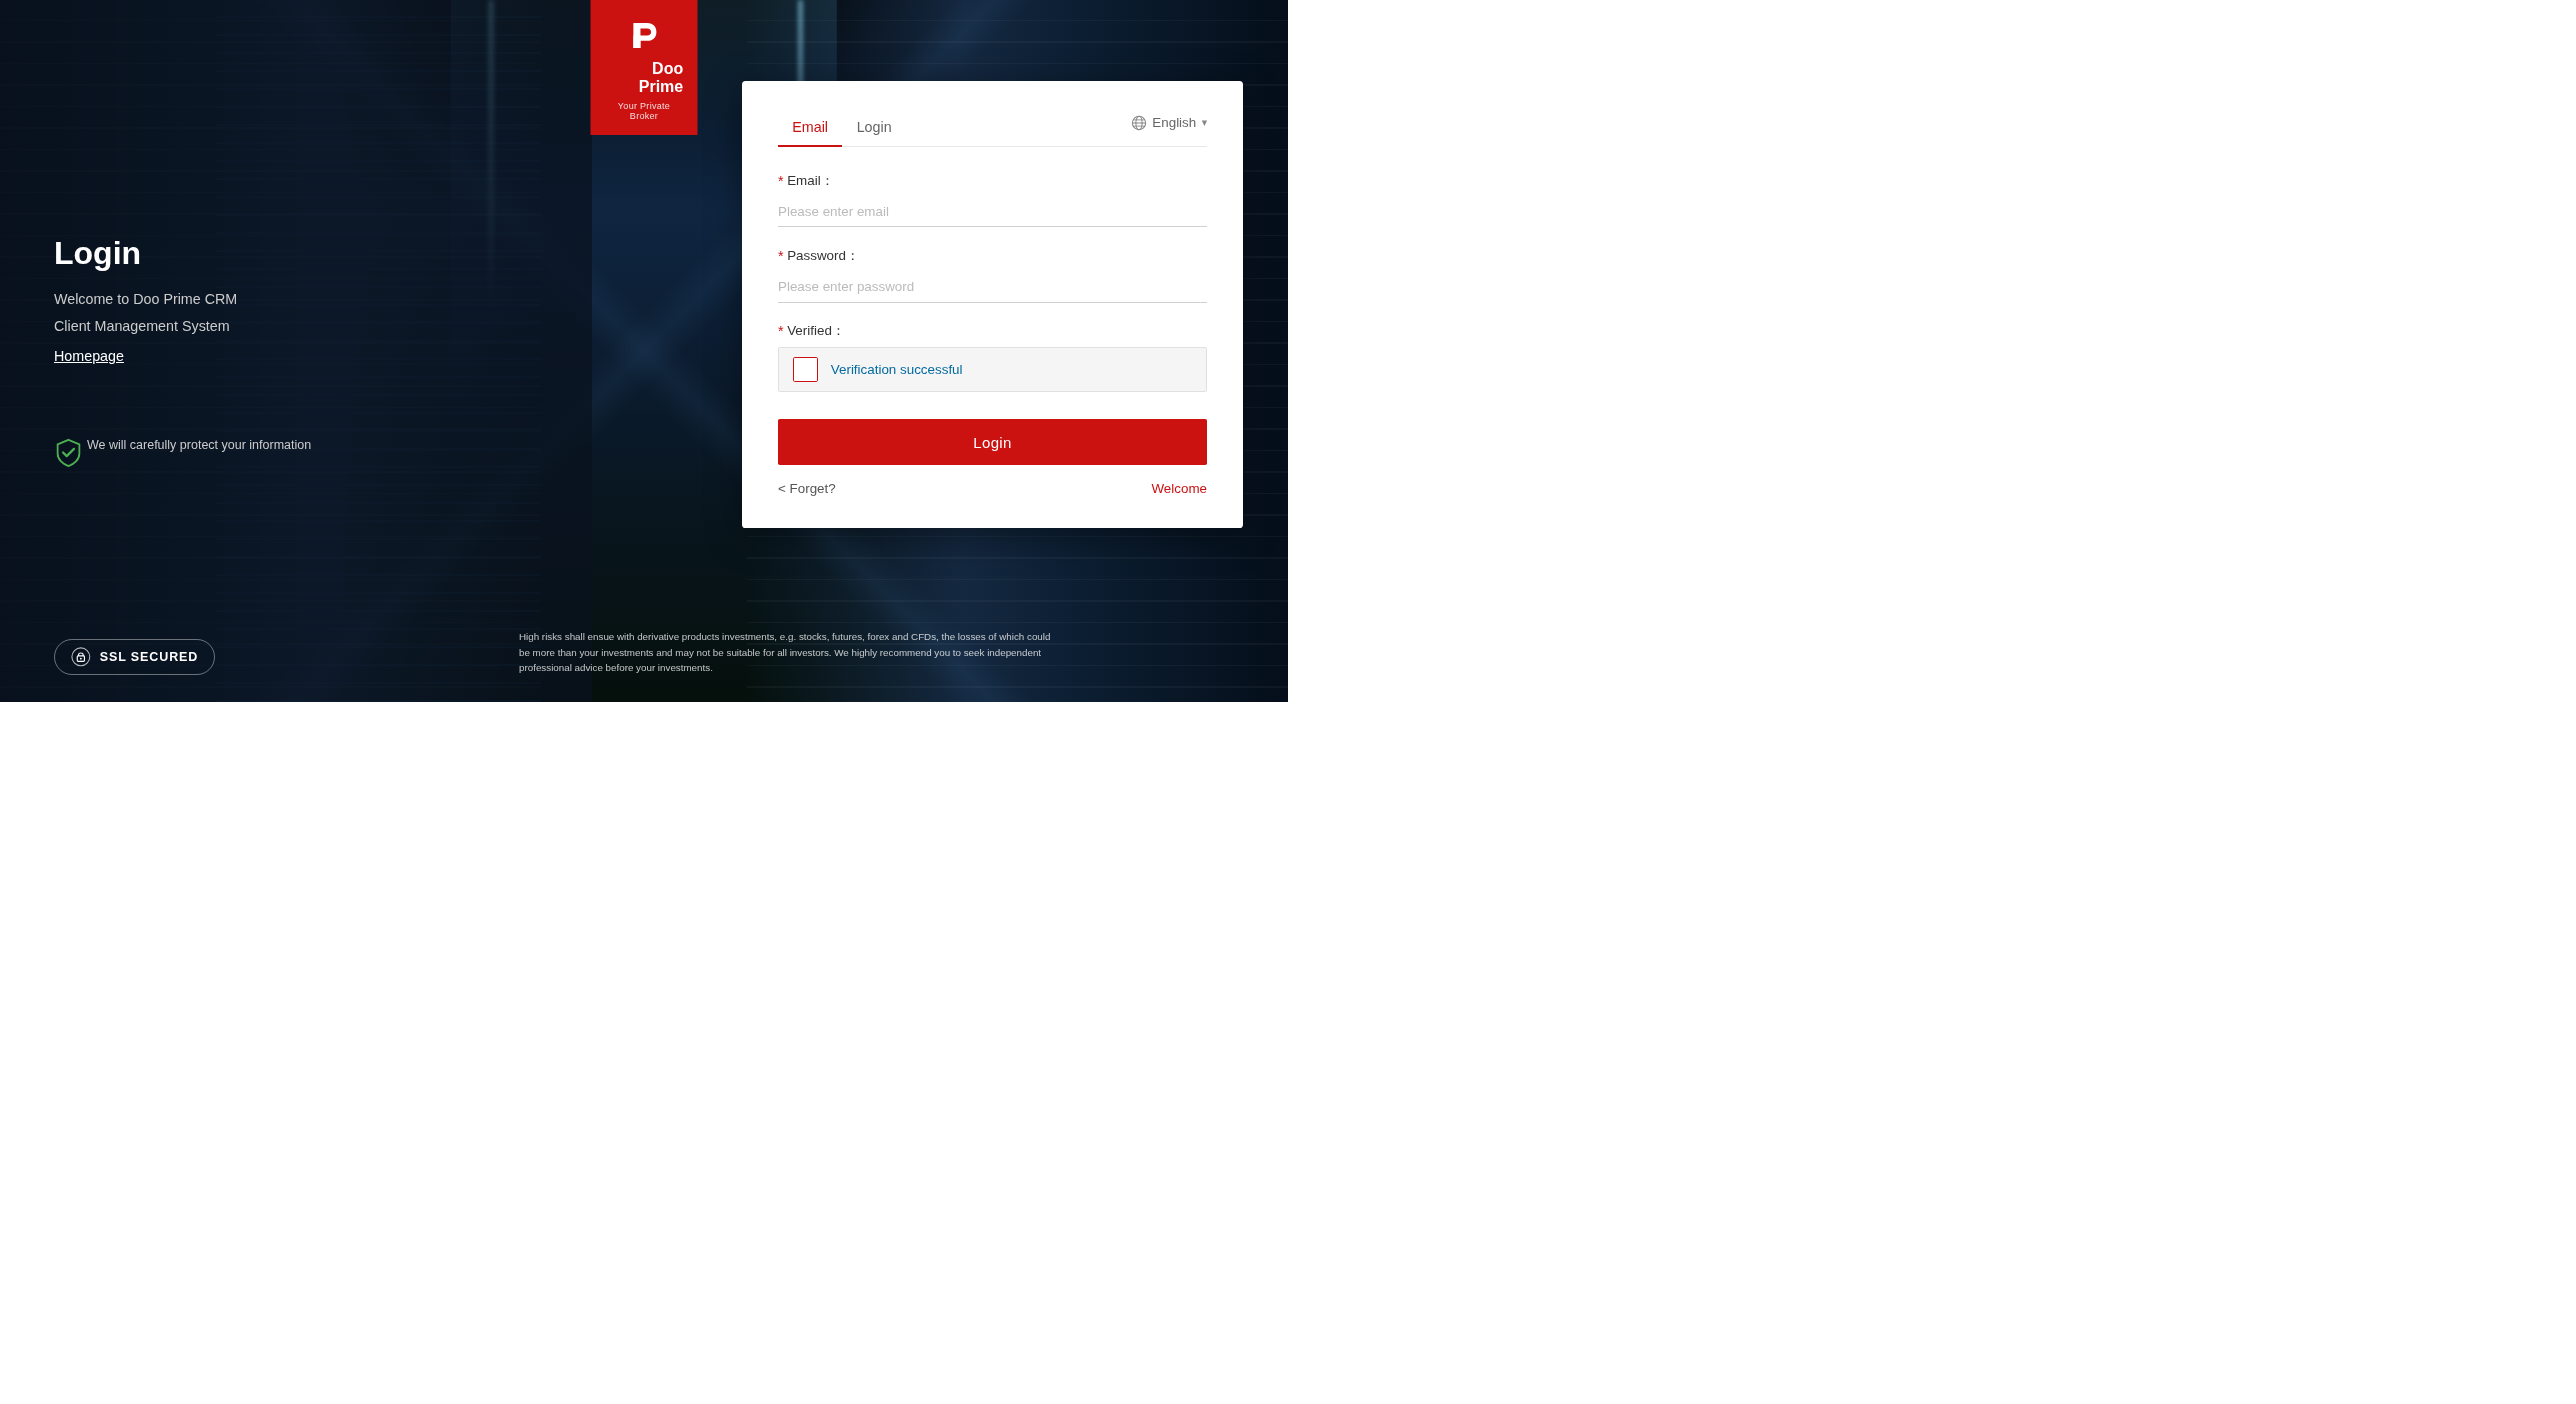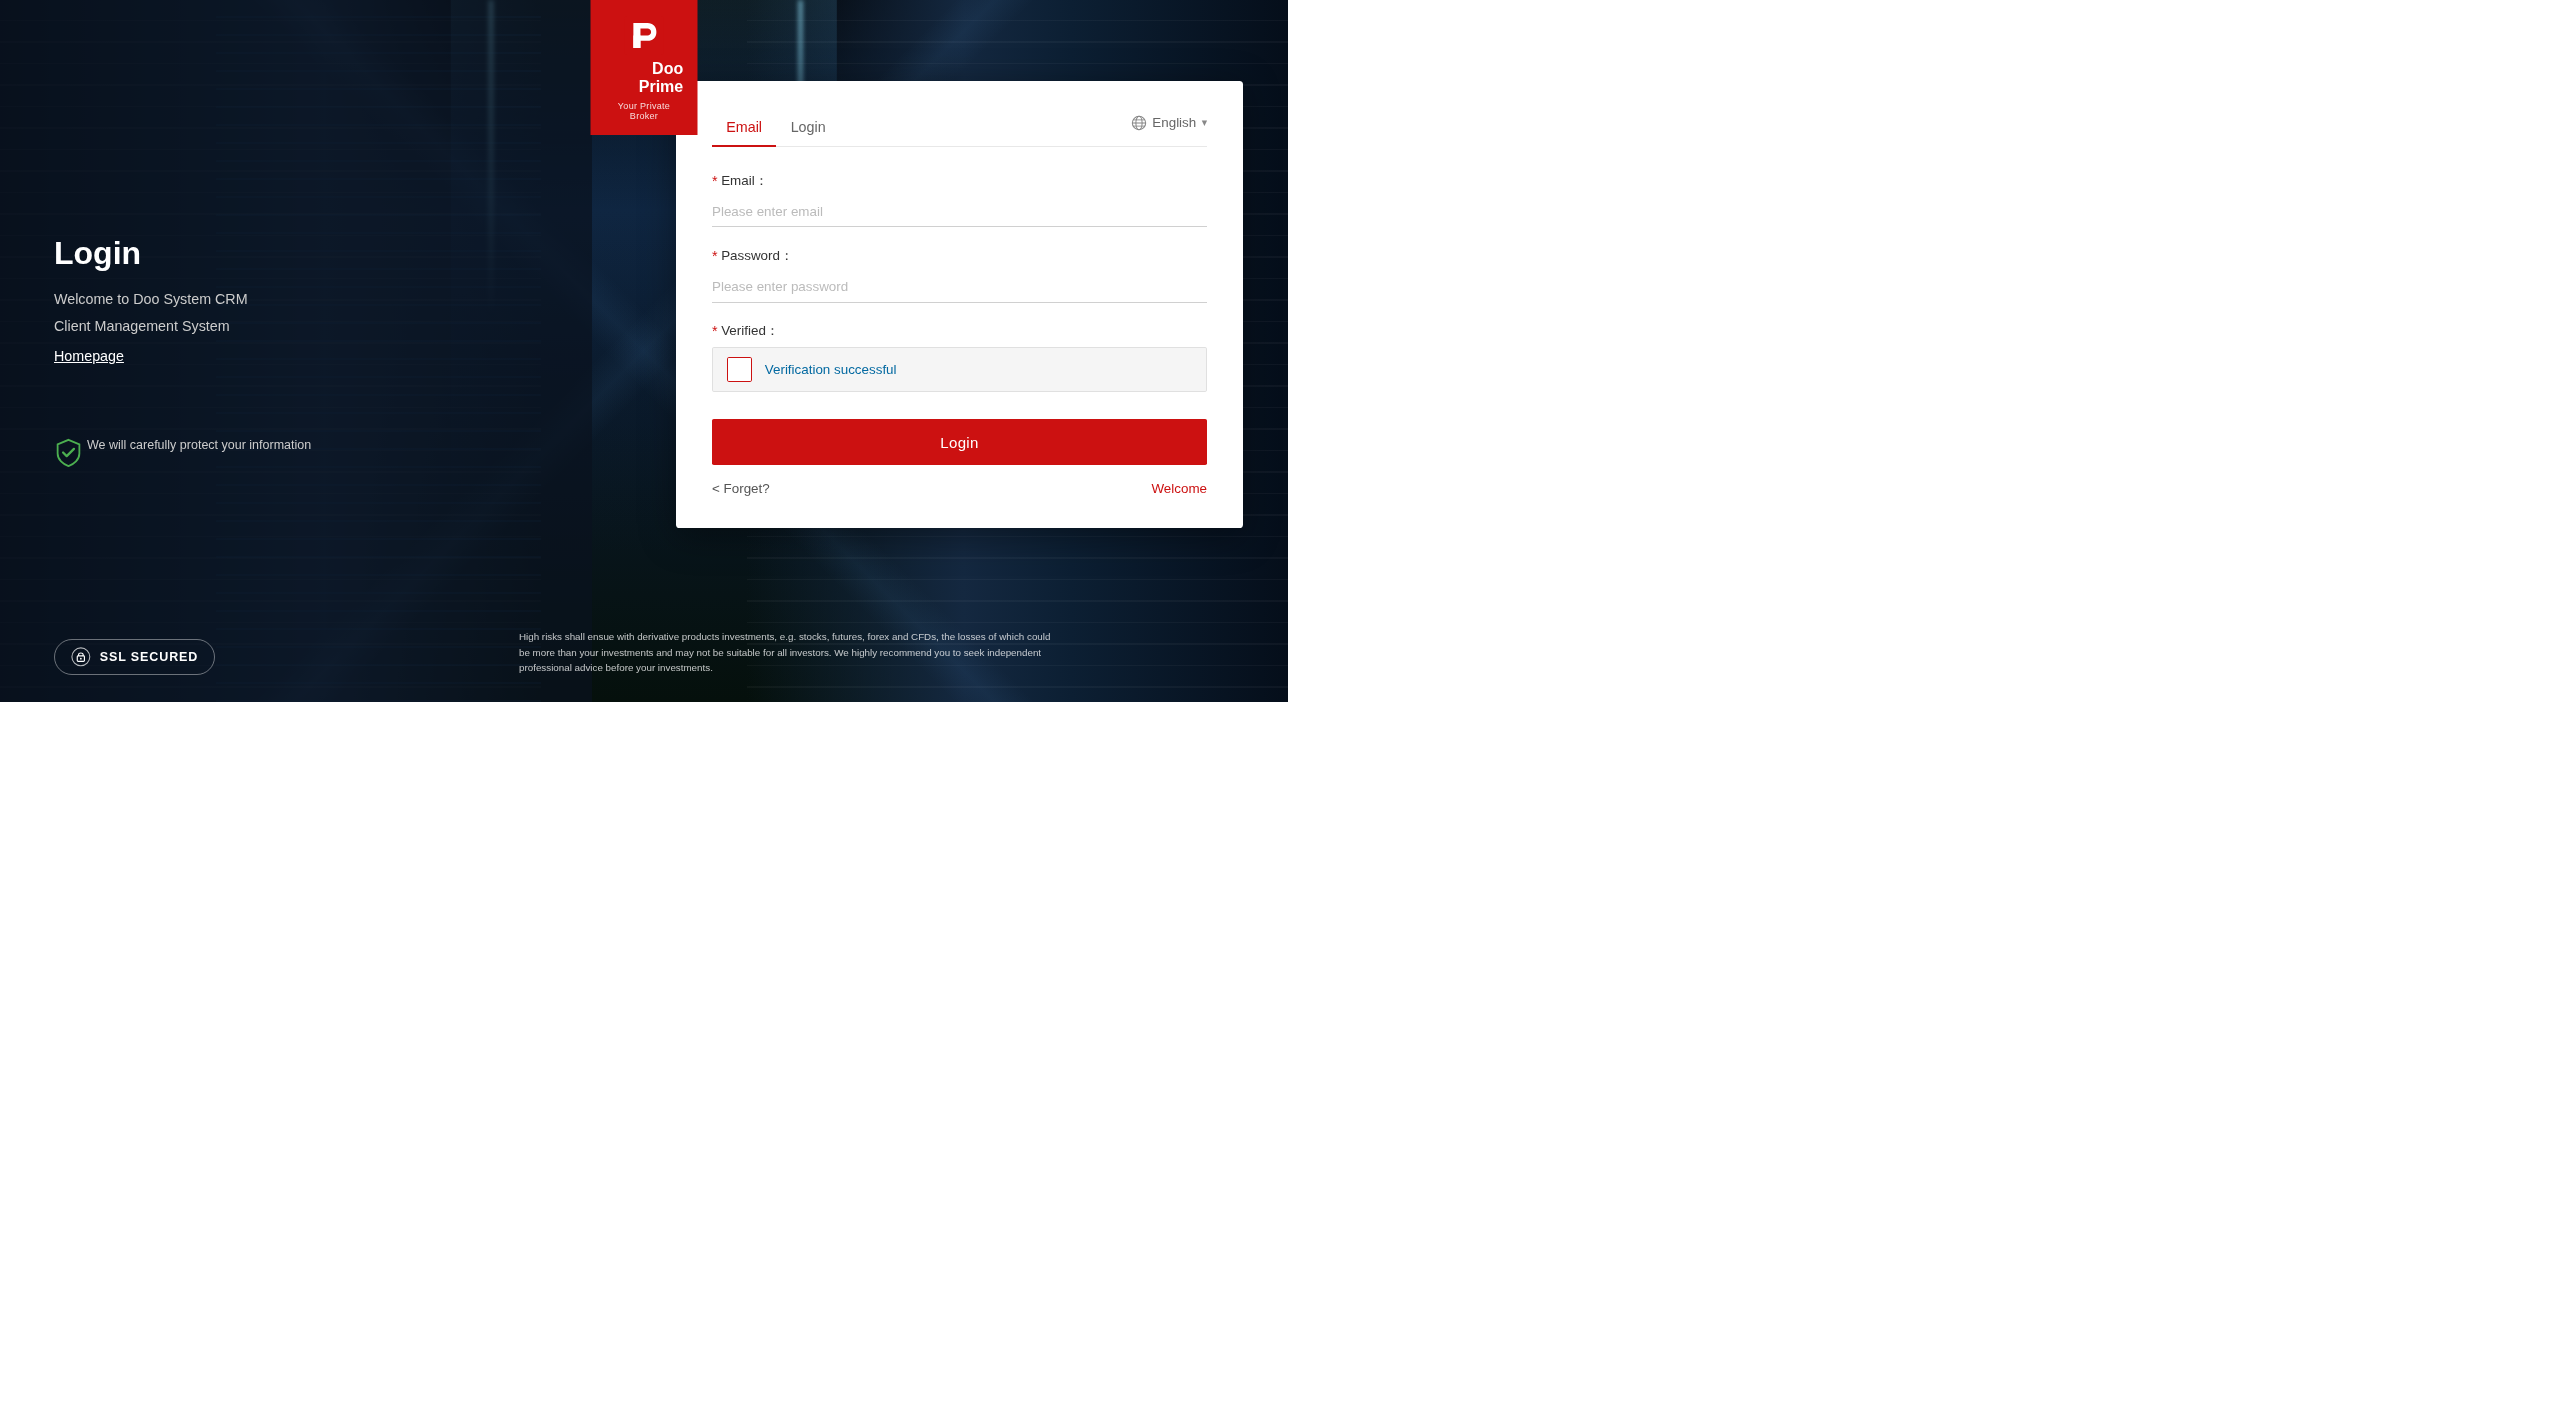--- a/index.html
+++ b/index.html
@@ -218,21 +218,21 @@
       font-size: 9px;
       text-align: center;
       letter-spacing: 0.3px;
     }
 
     
     .form-card {
       position: absolute;
       right: 45px;
       top: 81px;
-      width: 567px;
+      width: 501px;
       background: #ffffff;
       border-radius: 3.6px;
       padding: 29px 36px 32px;
       box-shadow: 0 7.2px 36px rgba(0,0,0,0.4);
     }
 
     
     .tabs {
       display: flex;
       align-items: center;
@@ -433,21 +433,21 @@
       <path d="M10 8 L10 36 L18 36 L18 28 L26 28 C32 28 36 24 36 18 C36 12 32 8 26 8 Z M18 14 L26 14 C28 14 30 15.5 30 18 C30 20.5 28 22 26 22 L18 22 Z" fill="white"></path>
       <rect x="10" y="22" width="8" height="14" fill="white"></rect>
     </svg>
     <div class="logo-text-main">Doo Prime</div>
     <div class="logo-text-sub">Your Private Broker</div>
   </div>
 </div>
 
 <div class="left-panel">
   <h1 class="login-heading">Login</h1>
-  <p class="welcome-text">Welcome to Doo System CRM</p>
+  <p class="welcome-text">Welcome to Doo Prime CRM</p>
   <p class="welcome-text">Client Management System</p>
   <a class="homepage-link">Homepage</a>
 
   <div class="security-notice">
     <div class="shield-icon-wrap">
       <svg viewBox="0 0 32 32" fill="none">
         <path d="M16 2 L28 7 L28 17 C28 24 22 29 16 31 C10 29 4 24 4 17 L4 7 Z" fill="none" stroke="#4caf50" stroke-width="2"></path>
         <path d="M10 16 L14 20 L22 12" stroke="#4caf50" stroke-width="2.5" stroke-linecap="round" stroke-linejoin="round"></path>
       </svg>
     </div>

